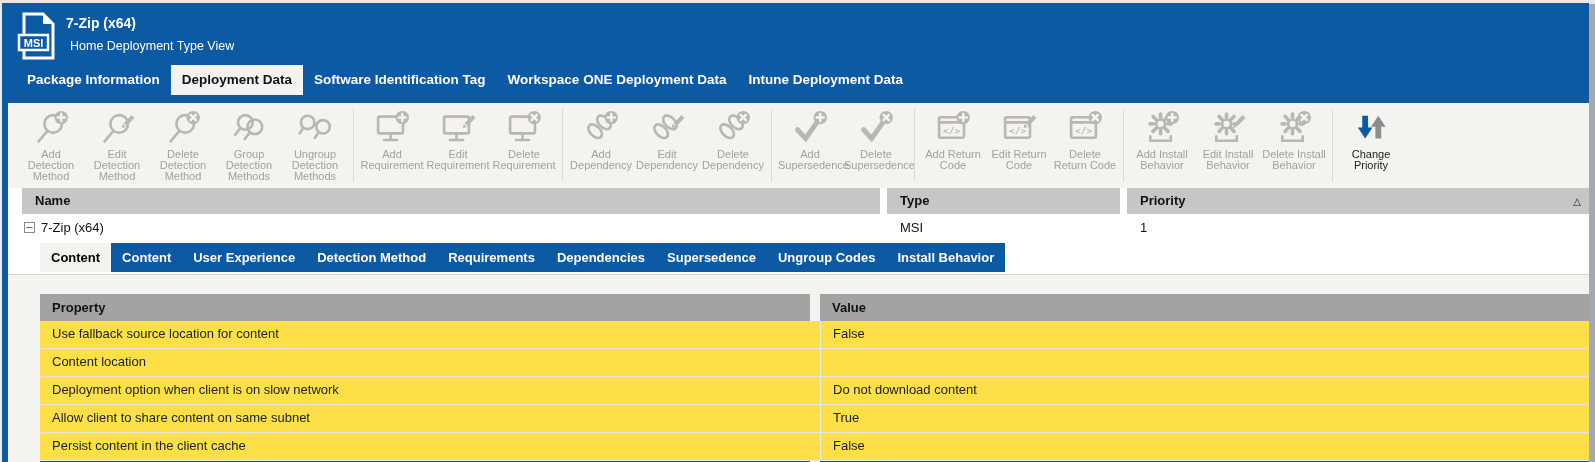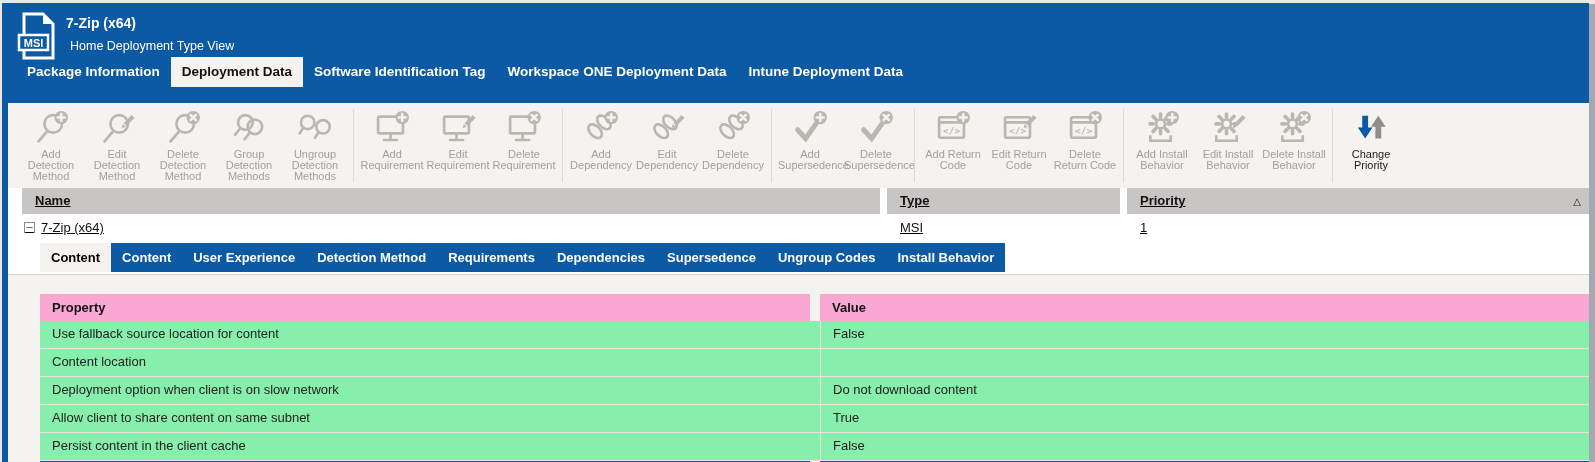--- a/index.html
+++ b/index.html
@@ -4,54 +4,54 @@
 <style>
   html,body{margin:0;padding:0;width:1595px;height:462px;overflow:hidden;
     background:#e9e8e5;font-family:"Liberation Sans",sans-serif;}
   .win{position:absolute;left:2px;top:3px;right:6px;bottom:0;background:#0c59a4;}
   .right-edge{position:absolute;right:0;top:4px;bottom:0;width:6px;background:#a2a9b1;}
   
   .titlebar{position:relative;height:100px;}
   .appicon{position:absolute;left:13px;top:8px;width:44px;height:50px;}
   .wtitle{position:absolute;left:64px;top:12px;color:#fff;font-weight:bold;font-size:14px;}
   .wsubtitle{position:absolute;left:68px;top:36px;color:#fff;font-size:12.5px;}
-  .main-tabs{position:absolute;left:14px;bottom:16px;display:flex;}
+  .main-tabs{position:absolute;left:14px;bottom:8px;display:flex;}
   .mtab{height:30px;line-height:30px;padding:0 11px;color:#fff;font-weight:bold;font-size:13.5px;white-space:nowrap;cursor:default;}
   .mtab.active{background:#f4f3f0;color:#121212;}
   
   .content{margin-left:6px;}
   .toolbar{height:85px;background:#f4f3f0;display:flex;align-items:stretch;padding-left:10px;box-sizing:border-box;}
   .tbtn{width:66px;display:flex;flex-direction:column;align-items:center;padding-top:6px;box-sizing:border-box;}
   .ticon{height:40px;display:flex;align-items:center;justify-content:center;}
   .tbtn .lbl{width:64px;text-align:center;font-size:11px;line-height:11px;color:#a3a19c;margin-top:0;}
   .tbtn.enabled .lbl{color:#1c1c1c;}
   .tsep{width:1px;background:#dcdad6;margin:6px 5px;}
   
-  .grid-area{background:#fff;text-decoration:underline;}
+  .grid-area{background:#fff;}
   .ghead,.grow{margin-left:14px;display:grid;grid-template-columns:858px 233px 1fr;column-gap:7px;}
   .ghead{height:26px;}
   .gcell{background:#c8c6c4;font-weight:bold;font-size:13px;line-height:26px;padding-left:13px;position:relative;color:#111;}
   .sort{position:absolute;right:8px;top:1px;font-family:"DejaVu Sans",sans-serif;font-size:10px;color:#222;font-weight:normal;}
   .grow{height:27px;align-items:center;font-size:13px;color:#111;}
   .namecell{display:flex;align-items:center;gap:6px;padding-left:2px;}
   .expander{width:11px;height:11px;border:1px solid #8a8a8a;box-sizing:border-box;display:flex;align-items:center;justify-content:center;
     font-size:10px;line-height:8px;color:#444;background:#fff;font-family:"DejaVu Sans",sans-serif;}
   .gval{padding-left:13px;}
   
   .tabs-strip{height:33px;background:#fff;padding:2px 0 0 32px;box-sizing:border-box;display:flex;}
   .dtabs{display:flex;background:#0c59a4;height:29px;}
   .dtab{height:29px;line-height:29px;padding:0 11px;color:#fff;font-weight:bold;font-size:13px;white-space:nowrap;cursor:default;}
   .dtab.active{background:#f4f3f0;color:#000;text-align:center;}
   
   .panel{height:188px;background:#f4f3f0;border-top:1px solid #d8d6d2;box-sizing:border-box;}
   .ptable{margin:19px 0 0 32px;}
   .phead,.prow,.psel{display:grid;grid-template-columns:770px 1fr;column-gap:10px;}
   .phead{height:27px;}
-  .phcell{background:#f9a8d4;font-weight:bold;font-size:13px;line-height:27px;padding-left:12px;color:#111;}
-  .prow{height:27px;background:#86efac;border-bottom:1px solid #e6e4e0;}
+  .phcell{background:#a3a3a3;font-weight:bold;font-size:13px;line-height:27px;padding-left:12px;color:#111;}
+  .prow{height:27px;background:#fde047;border-bottom:1px solid #e6e4e0;}
   .pcell{font-size:13px;line-height:26px;padding-left:12px;color:#222;white-space:nowrap;overflow:hidden;}
   .pcell.val{border-left:1px solid #eceae6;}
   .psel{height:6px;}
   .psel div{background:#0c59a4;}
 </style>
 </head>
 <body>
 
 <div class="win">
   <div class="titlebar">

